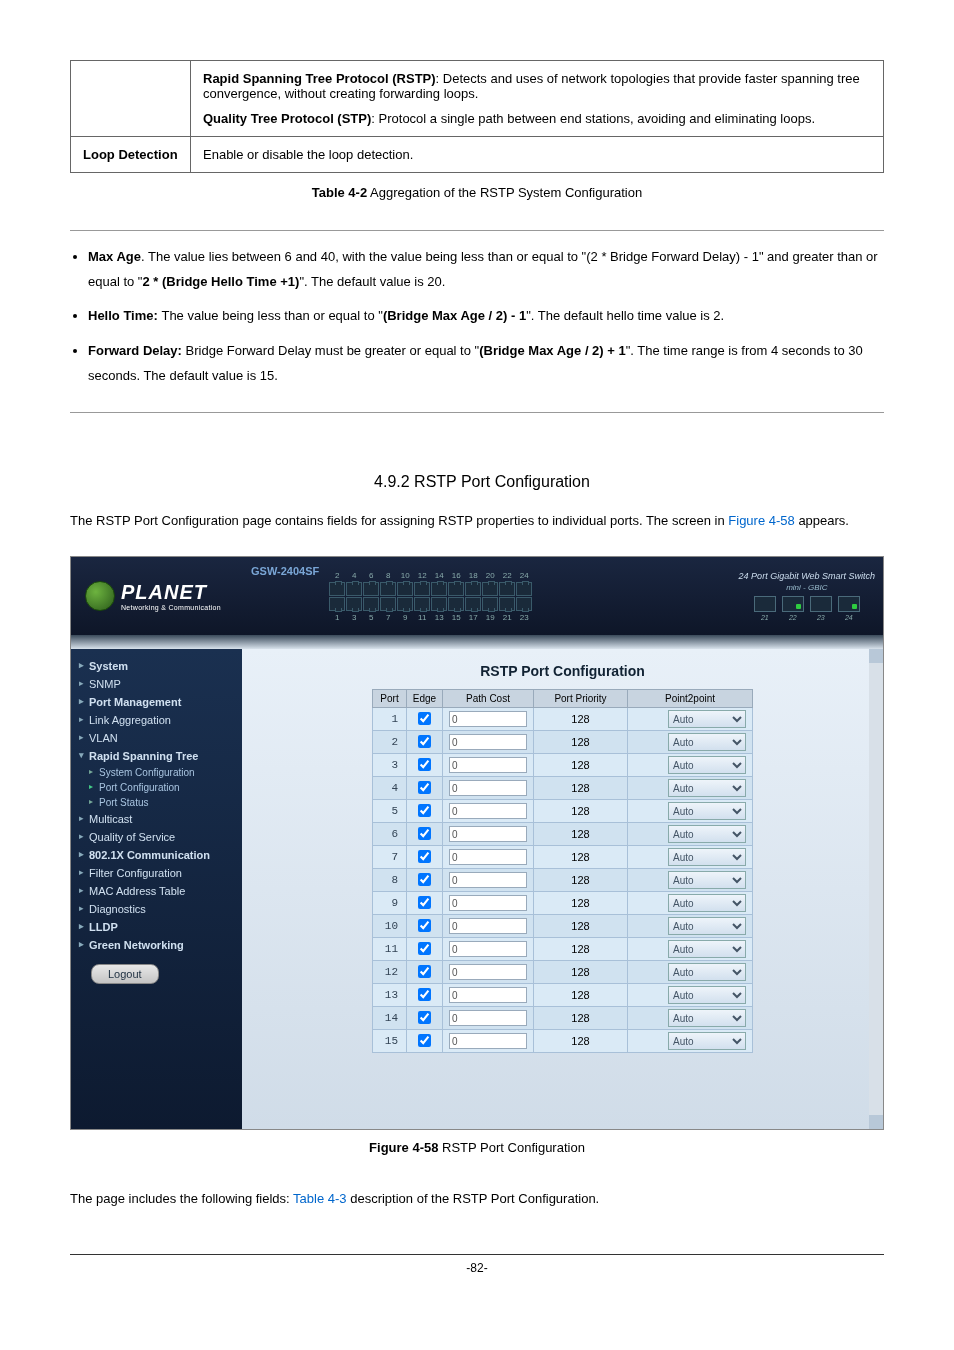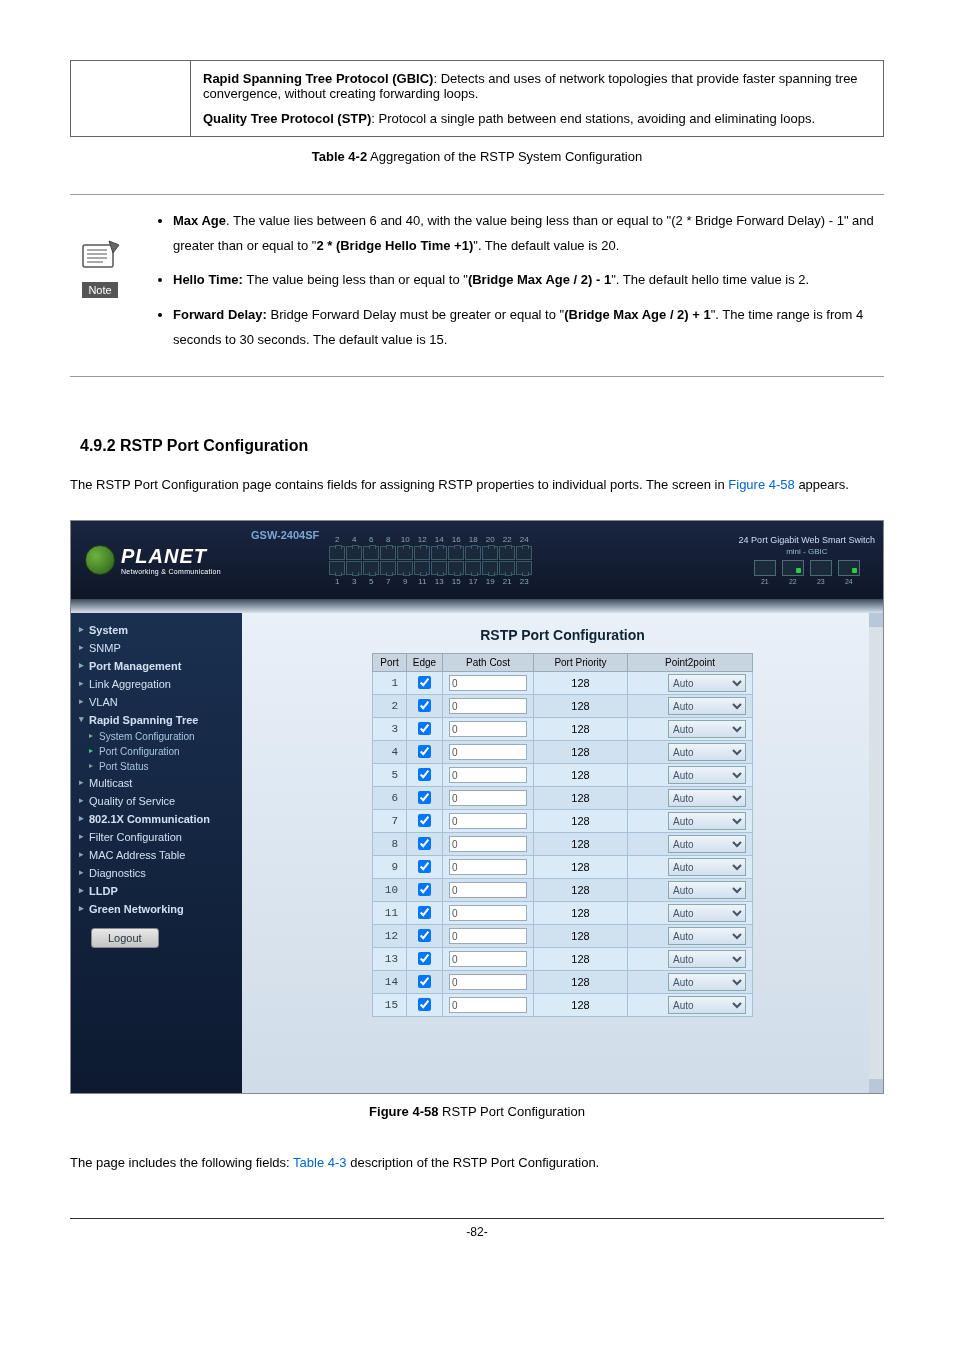--- a/index.html
+++ b/index.html
@@ -12,59 +12,59 @@
   .table-caption { text-align: center; margin: 10px 0 30px 0; }
   
   .note-block { display: flex; align-items: flex-start; gap: 25px; margin: 25px 0 60px 0; border-top: 1px solid #999; border-bottom: 1px solid #999; padding: 14px 0; }
   .note-icon { width: 60px; flex-shrink: 0; text-align: center; padding-top: 30px; }
   .note-icon .icon-box { display: inline-block; }
   .note-icon .label { background: #555; color: #fff; font-size: 11px; padding: 2px 6px; display: inline-block; margin-top: 2px; }
   .note-content { flex: 1; }
   .note-content ul { list-style: disc; padding-left: 18px; }
   .note-content li { margin-bottom: 10px; line-height: 1.9; }
   
-  .section-heading { font-size: 16px; font-weight: bold; margin: 30px 0 16px 10px; }
+  .section-heading { font-size: 16px; font-weight: normal; margin: 30px 0 16px 10px; text-align: center; }
   .body-text { margin: 10px 0 20px 0; line-height: 2.2; }
   .link { color: #0066cc; }
   
   .screenshot { position: relative; width: 814px; margin: 0 auto; border: 1px solid #888; }
   .hdr { background: linear-gradient(#1a2640, #0e1628); height: 78px; display: flex; align-items: center; padding: 0 8px; position: relative; color: #fff; }
   .brand { display: flex; align-items: center; gap: 6px; margin-left: 6px; }
   .brand-globe { width: 30px; height: 30px; border-radius: 50%; background: radial-gradient(circle at 35% 35%, #6db33f, #2a5a1a); border: 1px solid #1a4a0a; }
   .brand-text .main { font-size: 20px; font-weight: bold; font-style: italic; letter-spacing: 1px; }
   .brand-text .sub { font-size: 7px; letter-spacing: 0.3px; }
   .model { color: #7aa6d6; font-size: 11px; font-weight: bold; margin-left: 30px; align-self: flex-start; margin-top: 8px; }
   .port-panel { display: flex; gap: 1px; align-items: flex-end; margin-left: 10px; }
   .port-col { display: flex; flex-direction: column; align-items: center; gap: 1px; }
   .port-num.top { font-size: 8px; color: #8aa; margin-bottom: 1px; }
   .port-num.bot { font-size: 8px; color: #8aa; margin-top: 1px; }
   .port-sq { width: 16px; height: 14px; background: #1a2a3a; border: 1px solid #3a5a6a; position: relative; }
   .port-sq.top::before { content: ""; position: absolute; top: -2px; left: 5px; width: 5px; height: 3px; background: #1a2a3a; border: 1px solid #3a5a6a; border-bottom: none; }
   .port-sq.bot::before { content: ""; position: absolute; bottom: -2px; left: 5px; width: 5px; height: 3px; background: #1a2a3a; border: 1px solid #3a5a6a; border-top: none; }
-  .hdr-right { margin-left: auto; text-align: center; }
+  .hdr-right { margin-left: auto; text-align: center; font-style: italic; }
   .hdr-right .title { font-size: 9px; color: #cde; margin-bottom: 2px; }
   .hdr-right .subtitle { font-size: 8px; color: #9bc; margin-bottom: 4px; }
   .sfp-row { display: flex; gap: 6px; justify-content: center; }
   .sfp { width: 22px; height: 16px; border: 1px solid #4a6a7a; background: #1a2a3a; position: relative; }
   .sfp.on::after { content: ""; position: absolute; right: 2px; bottom: 2px; width: 5px; height: 5px; background: #2ecc40; border-radius: 1px; }
   .sfp-nums { display: flex; gap: 6px; justify-content: center; margin-top: 2px; }
   .sfp-nums span { width: 22px; font-size: 7px; color: #8aa; text-align: center; }
   .hdr-shadow { height: 14px; background: linear-gradient(#3a4a5a, #d8e2ec); position: relative; }
   
   .app-body { display: flex; min-height: 480px; }
   .sidebar { width: 171px; background: linear-gradient(#1a3050, #0d1a30); padding: 8px 6px; }
   .nav-item { color: #d0e0f0; font-size: 11px; padding: 3px 2px 3px 12px; cursor: pointer; position: relative; }
   .nav-item::before { content: "▸"; position: absolute; left: 2px; font-size: 9px; color: #8ab; }
   .nav-item.expanded::before { content: "▾"; }
   .nav-item.bold { font-weight: bold; }
   .nav-sub { color: #a8c4e0; font-size: 10px; padding: 2px 2px 2px 22px; cursor: pointer; position: relative; }
   .nav-sub::before { content: "▸"; position: absolute; left: 12px; font-size: 8px; color: #7a9; }
   .nav-sub.active::before { color: #4c8; }
   .logout-wrap { padding: 10px 0 0 14px; }
-  .logout-btn { background: linear-gradient(#e8e8e8, #c4c4c4); border: 1px solid #888; border-radius: 3px; padding: 3px 16px; font-size: 11px; color: #234; cursor: pointer; }
+  .logout-btn { background: linear-gradient(#e8e8e8, #c4c4c4); border: 1px solid #888; border-radius: 8px; padding: 3px 16px; font-size: 11px; color: #234; cursor: pointer; }
   
   .content-pane { flex: 1; background: linear-gradient(#e8f0f8, #d0dce8); padding: 14px 10px; position: relative; }
   .content-title { text-align: center; font-size: 14px; font-weight: bold; color: #123; margin-bottom: 10px; }
   .cfg-table { margin: 0 auto; border-collapse: collapse; font-size: 11px; }
   .cfg-table th { background: #c8d4e0; border: 1px solid #9ab; padding: 3px 4px; font-weight: normal; font-size: 10px; text-align: center; }
   .cfg-table td { background: #daeaf6; border: 1px solid #a8c0d8; padding: 2px 6px; text-align: center; height: 20px; }
   .cfg-table tr:nth-child(even) td { background: #d0e2f0; }
   .cfg-table td.port { width: 34px; text-align: right; padding-right: 8px; font-family: "Courier New", monospace; color: #345; }
   .cfg-table td.edge { width: 36px; }
   .cfg-table td.path { width: 90px; text-align: left; padding-left: 6px; }
@@ -83,48 +83,39 @@
 </style>
 </head>
 <body>
 
 <table class="desc-table">
   <tbody>
       <tr>
     <td class="left"></td>
     <td>
       <div style="margin-bottom:10px;">
-        <span class="b">Rapid Spanning Tree Protocol (GBIC)</span><span>: Detects and uses of network topologies that provide faster spanning tree convergence, without creating forwarding loops.</span>
+        <span class="b">Rapid Spanning Tree Protocol (RSTP)</span><span>: Detects and uses of network topologies that provide faster spanning tree convergence, without creating forwarding loops.</span>
       </div>
       <div>
         <span class="b">Quality Tree Protocol (STP)</span><span>: Protocol a single path between end stations, avoiding and eliminating loops.</span>
       </div>
     </td>
+  </tr>
+  <tr>
+    <td class="left b">Loop Detection</td>
+    <td>Enable or disable the loop detection.</td>
   </tr>
 </tbody>
   </table>
 
 <div class="table-caption">
   <span class="b">Table 4-2</span><span> Aggregation of the RSTP System Configuration</span>
 </div>
 
 <div class="note-block">
-  <div class="note-icon">
-    <div class="icon-box">
-      <svg width="46" height="38" viewBox="0 0 46 38">
-        <rect x="6" y="6" width="30" height="22" rx="2" fill="#fff" stroke="#555" stroke-width="1.5"></rect>
-        <line x1="10" y1="11" x2="30" y2="11" stroke="#555" stroke-width="1"></line>
-        <line x1="10" y1="15" x2="30" y2="15" stroke="#555" stroke-width="1"></line>
-        <line x1="10" y1="19" x2="30" y2="19" stroke="#555" stroke-width="1"></line>
-        <line x1="10" y1="23" x2="26" y2="23" stroke="#555" stroke-width="1"></line>
-        <path d="M32 2 L42 6 L36 14 Z" fill="#666" stroke="#444"></path>
-      </svg>
-    </div>
-    <div class="label">Note</div>
-  </div>
   <div class="note-content">
     <ul id="note-list">
         <li><span class="b">Max Age</span>. The value lies between 6 and 40, with the value being less than or equal to "(2 * Bridge Forward Delay) - 1" and greater than or equal to "<span class="b">2 * (Bridge Hello Time +1)</span>". The default value is 20.</li>
         <li><span class="b">Hello Time: </span>The value being less than or equal to "<span class="b">(Bridge Max Age / 2) - 1</span>". The default hello time value is 2.</li>
         <li><span class="b">Forward Delay: </span>Bridge Forward Delay must be greater or equal to "<span class="b">(Bridge Max Age / 2) + 1</span>". The time range is from 4 seconds to 30 seconds. The default value is 15.</li>
       </ul>
   </div>
 </div>
 
 <div class="section-heading">4.9.2 RSTP Port Configuration</div>

